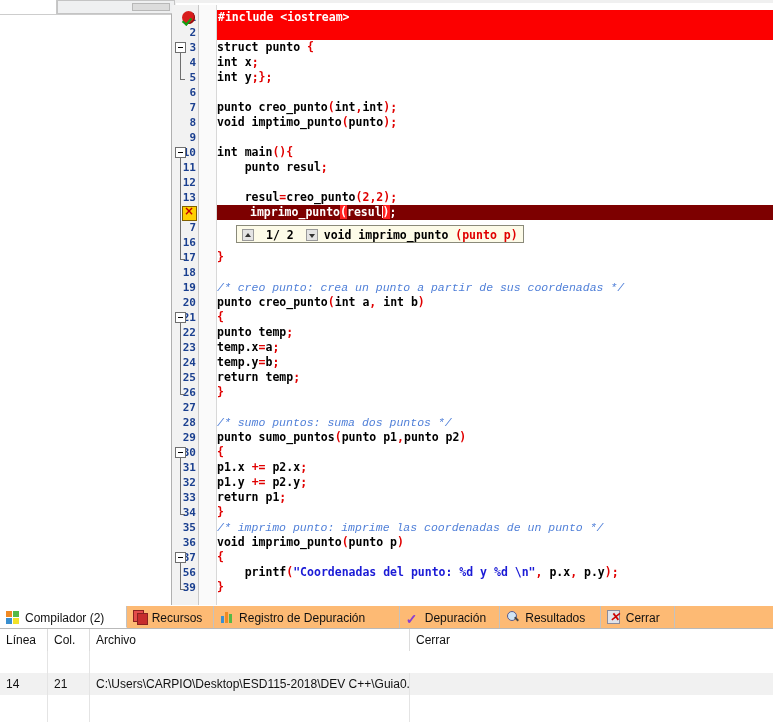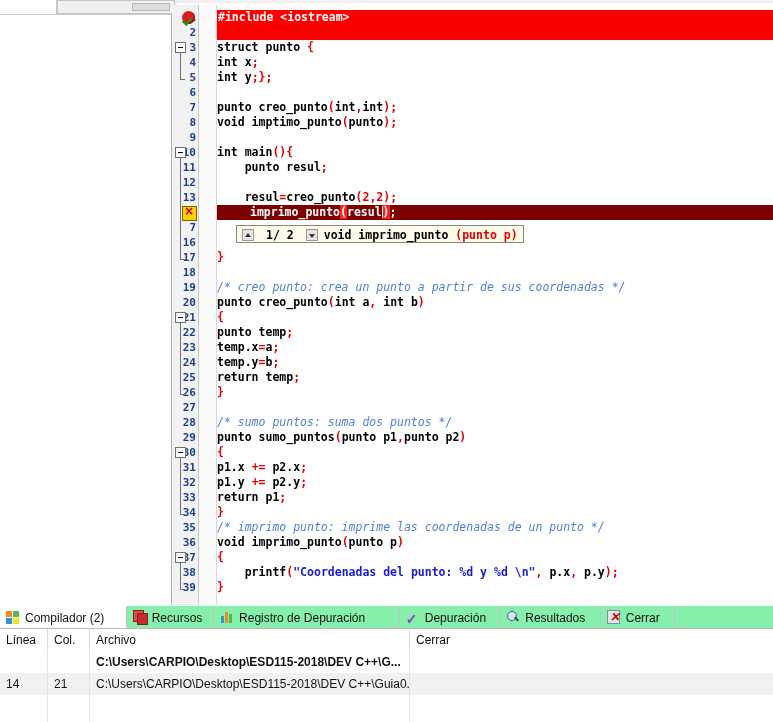--- a/index.html
+++ b/index.html
@@ -30,21 +30,21 @@
     position:absolute;left:0;width:24px;height:15px;line-height:15px;
     text-align:right;font-family:"DejaVu Sans Mono","Liberation Mono",monospace;
     font-size:11px;color:#1a3f8f;font-weight:bold;
   }
   .code{
     position:absolute;left:45px;height:15px;line-height:15px;
     font-family:"DejaVu Sans Mono","Liberation Mono",monospace;
     font-size:11.5px;color:#000;font-weight:bold;white-space:pre;
   }
   .pun{color:#e00000;font-weight:bold;}
-  .cmt{color:#4f7fd8;font-style:italic;font-weight:normal;}
+  .cmt{color:#4f7fd8;font-style:italic;font-weight:normal;font-family:Liberation Mono, monospace;}
   .str{color:#1a1ad6;font-weight:bold;}
   .num{color:#e00000;font-weight:bold;}
 
   
   .errline1{position:absolute;left:45px;top:0;width:556px;height:30px;background:#fc0000;}
   .errline1 .txt{position:absolute;left:1px;top:0;height:15px;line-height:15px;
     font-family:"DejaVu Sans Mono","Liberation Mono",monospace;font-size:11.5px;
     color:#ffffff;font-weight:bold;white-space:pre;}
   
   .curline{position:absolute;left:45px;width:556px;height:15px;background:#7d0000;}
@@ -78,21 +78,21 @@
   #calltip .arrbtn{display:inline-block;width:12px;height:12px;background:#e4e4e4;
     border:1px solid #9a9a9a;vertical-align:-2px;position:relative;box-sizing:border-box;}
   #calltip .arrbtn i{position:absolute;left:2px;top:3px;width:0;height:0;border-left:3px solid transparent;border-right:3px solid transparent;}
   #calltip .up i{border-bottom:4px solid #333;}
   #calltip .dn i{border-top:4px solid #333;top:4px;}
   #calltip .idx{padding:0 12px;}
   #calltip .tpar{color:#e00000;}
 
   
   #bottom{position:absolute;left:0;top:606px;width:773px;height:116px;background:#f0f0f0;}
-  #tabbar{position:absolute;left:0;top:0;width:773px;height:22px;background:#86efac;border-bottom:1px solid #b9b9b9;}
+  #tabbar{position:absolute;left:0;top:0;width:773px;height:22px;background:#fdba74;border-bottom:1px solid #b9b9b9;}
   .btab{position:absolute;top:0;height:22px;line-height:22px;padding:0 7px 0 6px;
     font-size:12px;color:#111;border-right:1px solid #c2c2c2;box-sizing:border-box;white-space:nowrap;}
   .btab.active{background:#ffffff;border-bottom:1px solid #ffffff;}
   .btab .lbl{display:inline-block;vertical-align:middle;}
   .tico{display:inline-block;width:15px;height:14px;vertical-align:-3px;margin-right:4px;position:relative;}
 
   .ic-grid i{position:absolute;width:6px;height:6px;}
   .ic-grid i:nth-child(1){left:0;top:1px;background:#f08a24;}
   .ic-grid i:nth-child(2){left:7px;top:1px;background:#54b948;}
   .ic-grid i:nth-child(3){left:0;top:8px;background:#3a8fd0;}
@@ -223,21 +223,21 @@
       <div class="ln" style="top:500px">34</div>
       <div class="foldend" style="top:509px"></div>
       <div class="code" style="top:500px"><span class="pun">}</span></div>
       <div class="ln" style="top:515px">35</div>
       <div class="code" style="top:515px"><span class="cmt">/* imprimo punto: imprime las coordenadas de un punto */</span></div>
       <div class="ln" style="top:530px">36</div>
       <div class="code" style="top:530px">void imprimo_punto<span class="pun">(</span>punto p<span class="pun">)</span></div>
       <div class="ln" style="top:545px">37</div>
       <div class="foldbox" style="top:547px"></div>
       <div class="code" style="top:545px"><span class="pun">{</span></div>
-      <div class="ln" style="top:560px">38</div>
+      <div class="ln" style="top:560px">56</div>
       <div class="code" style="top:560px">    printf<span class="pun">(</span><span class="str">"Coordenadas del punto: %d y %d \n"</span><span class="pun">,</span> p.x<span class="pun">,</span> p.y<span class="pun">)</span><span class="pun">;</span></div>
       <div class="ln" style="top:575px">39</div>
       <div class="foldend" style="top:584px"></div>
       <div class="code" style="top:575px"><span class="pun">}</span></div>
       <div class="foldline" style="top:48px;height:26px"></div>
       <div class="foldline" style="top:153px;height:101px"></div>
       <div class="foldline" style="top:318px;height:71px"></div>
       <div class="foldline" style="top:453px;height:56px"></div>
       <div class="foldline" style="top:558px;height:26px"></div>
     </div>
@@ -257,21 +257,20 @@
       <div class="btab" style="left:600.75px;width:74.3px"><span class="tico ic-close"><i></i><i>✕</i></span><span class="lbl">Cerrar</span></div>
     </div>
   <div id="grid">
       <div class="ghead colL">Línea</div>
       <div class="ghead colC">Col.</div>
       <div class="ghead colF">Archivo</div>
       <div class="ghead colM">Cerrar</div>
       <div class="grow" style="top:22px">
         <div class="gcell colL bold"></div>
         <div class="gcell colC bold"></div>
-        <div class="gcell colF bold">C:\Users\CARPIO\Desktop\ESD115-2018\DEV C++\G...</div>
       </div>
       <div class="grow sel" style="top:44px">
         <div class="gcell colL">14</div>
         <div class="gcell colC">21</div>
         <div class="gcell colF">C:\Users\CARPIO\Desktop\ESD115-2018\DEV C++\Guia0...</div>
       </div>
       <div class="grow" style="top:66px">
         <div class="gcell colL"></div>
         <div class="gcell colC"></div>
         <div class="gcell colF"></div>

